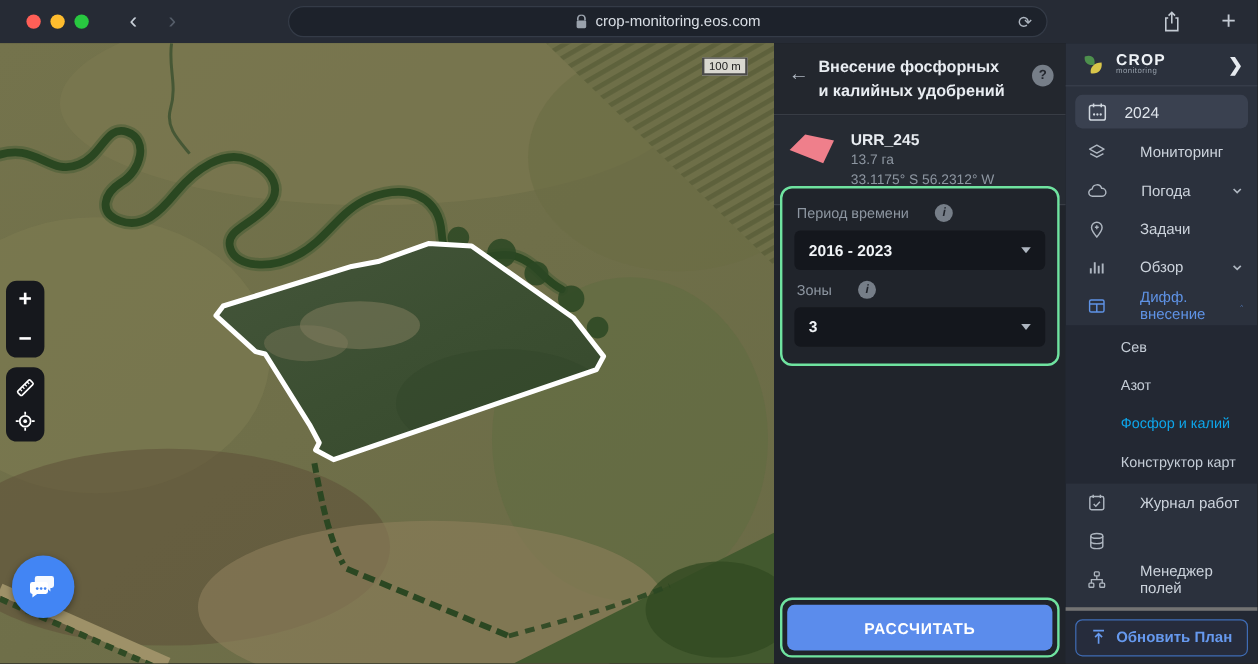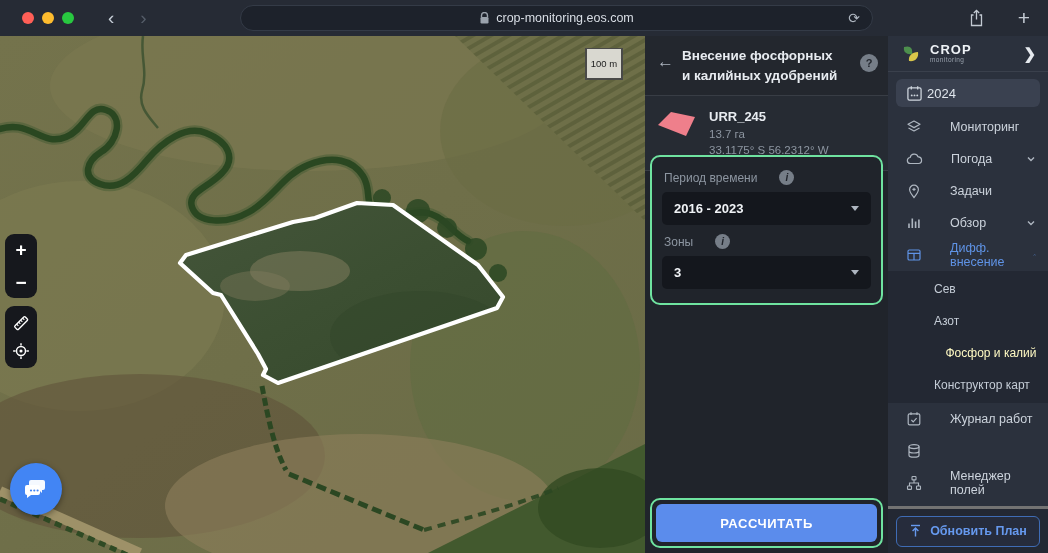--- a/index.html
+++ b/index.html
@@ -21,21 +21,21 @@
             color:#d9dee5; font-size:12.5px; }
   .reload { position:absolute; right:12px; top:4px; color:#aeb6c0; font-size:14px; }
   .chrome-right { position:absolute; right:18px; top:0; height:36px; display:flex; align-items:center; gap:34px; color:#c3cad3; }
   .plus-btn { font-size:21px; font-weight:300; color:#c3cad3; }
 
   
   .app { position:absolute; top:36px; left:0; width:1048px; height:517px; }
   .map { position:absolute; left:0; top:0; width:645px; height:517px; background:#6f6e49; }
   .map svg.terrain { position:absolute; left:0; top:0; }
 
-  .scalebox { position:absolute; left:585px; top:12px; width:38px; height:32px;
+  .scalebox { position:absolute; left:585px; top:12px; width:38px; height:15px;
               background:#d9d8d0; border:2px solid #4a4a48; border-top-width:1px;
               color:#222; font-size:9.5px; display:flex; align-items:center; justify-content:center; }
 
   .mapctl { position:absolute; width:32px; background:#16181d; border-radius:9px;
             display:flex; flex-direction:column; align-items:center; color:#fff; }
   .zoomctl { left:5px; top:198px; height:64px; justify-content:space-between; padding:6px 0; font-size:19px; font-weight:600; }
   .toolctl { left:5px; top:270px; height:62px; justify-content:space-between; padding:8px 0; }
   .zbtn { line-height:1; cursor:default; }
 
   .chatbtn { position:absolute; left:10px; top:427px; width:52px; height:52px; border-radius:50%;
@@ -76,31 +76,31 @@
   
   .sidebar { position:absolute; left:888px; top:0; width:160px; height:517px; background:#2b313d;
              color:#ccd3dc; }
   .brand { height:36px; display:flex; align-items:center; padding:0 12px 0 12px; border-bottom:1px solid #3a404c; }
   .brandtxt { margin-left:8px; line-height:1; }
   .brandname { color:#eef2f6; font-size:13px; font-weight:700; letter-spacing:1px; }
   .brandsub { color:#97a0ab; font-size:6.5px; margin-top:1px; letter-spacing:.4px; }
   .collapse { margin-left:auto; color:#e6eaef; font-size:15px; font-weight:700; }
 
   .yearitem { margin:7px 8px 4px 8px; height:28px; background:#3a4150; border-radius:6px;
-              display:flex; align-items:center; padding:0 10px; gap:4px; font-size:13px; color:#dfe5ec; }
+              display:flex; align-items:center; padding:0 10px; gap:14px; font-size:13px; color:#dfe5ec; }
 
   .navitem { height:32px; display:flex; align-items:center; padding:0 12px 0 18px; gap:28px;
              font-size:12.5px; color:#ccd3dc; }
   .navitem .lbl { flex:1; }
   .navitem.active { color:#5f93e6; }
   .chev { width:10px; height:10px; }
 
   .subgroup { background:#232833; padding:2px 0; }
   .subitem { height:32px; display:flex; align-items:center; padding-left:46px; font-size:12px; color:#c4ccd6; }
-  .subitem.active { color:#fef9c3;justify-content:center; }
+  .subitem.active { color:#0ea5e9; }
 
   .sb-bottom { position:absolute; left:0; bottom:0; width:160px; height:47px; background:#232833;
                border-top:3px solid #737373; display:flex; align-items:center; justify-content:center; }
   .updbtn { width:144px; height:31px; background:rgba(95,147,230,.05); border:1.5px solid #3f6cb5;
             border-radius:6px; color:#6699ee; font-size:12.5px; font-weight:700;
             display:flex; align-items:center; justify-content:center; gap:8px;
             font-family:"Liberation Sans", sans-serif; }
 
   svg { display:block; }
 </style>

